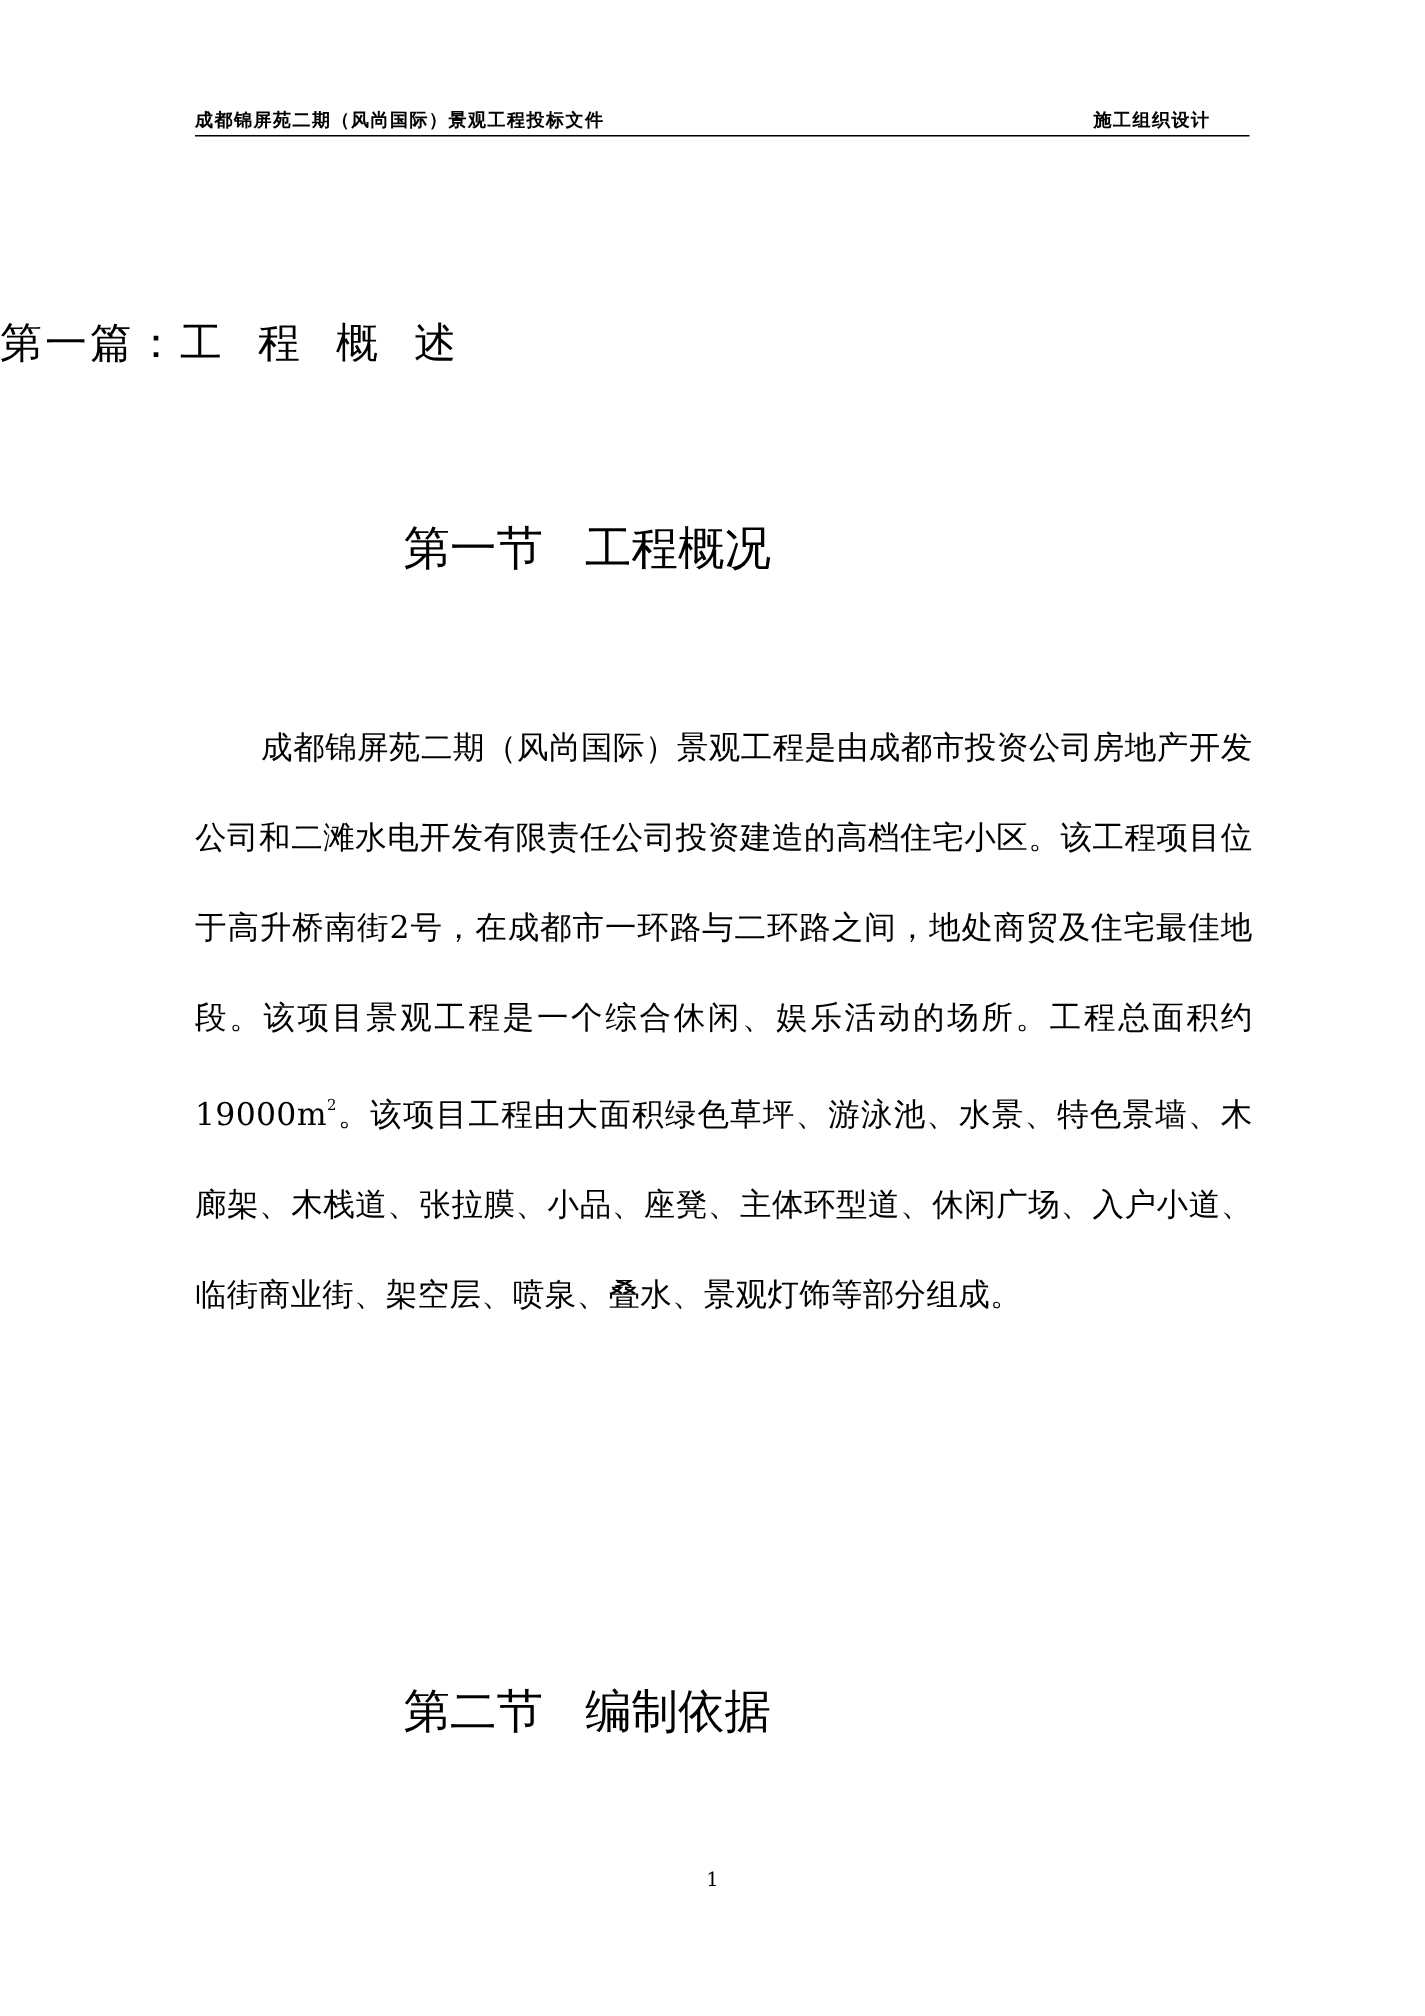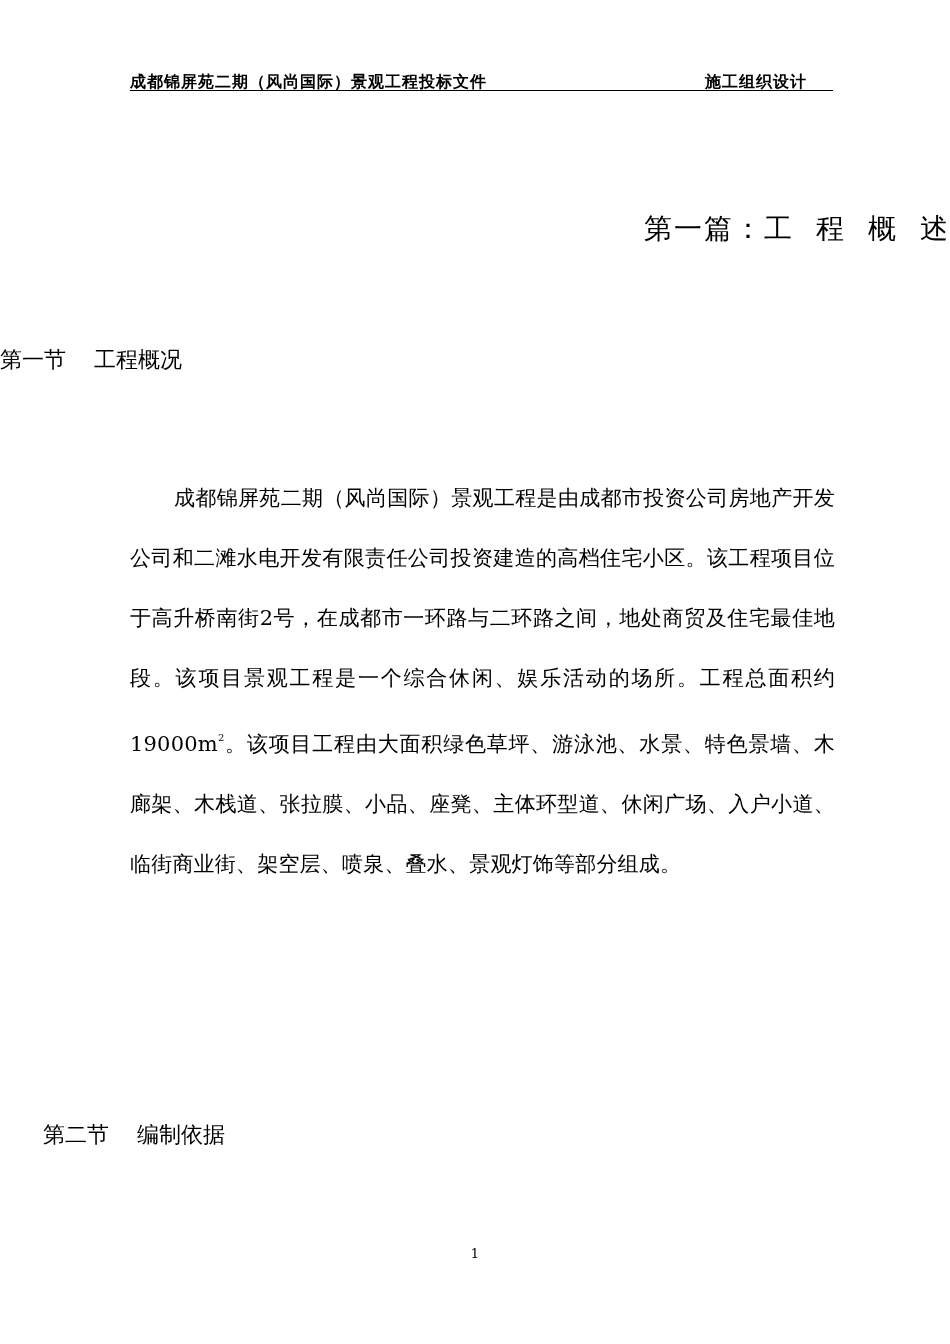--- a/index.html
+++ b/index.html
@@ -16,49 +16,50 @@
       color: #000;
     }
     .header {
       position: absolute;
       left: 130px;
       top: 70px;
       width: 703px;
       height: 20px;
       border-bottom: 1.5px solid #000;
       font-family: "DejaVu Sans", "Liberation Sans", sans-serif;
-      font-size: 16px;
+      font-size: 12px;
       font-weight: bold;
       letter-spacing: 1px;
     }
     .header-left {
       position: absolute;
       left: 0;
       top: 2px;
     }
     .header-right {
       position: absolute;
       right: 26px;
       top: 2px;
     }
     .part-title {
       position: absolute;
       top: 210px;
       left: 0;
       width: 950px;
-      text-align: right;
+      text-align: left;
       font-size: 28px;
       letter-spacing: 2px;
     }
     .part-title .sp { display: inline-block; width: 22px; }
     .section-title {
       position: absolute;
       left: 0;
       width: 783px;
-      font-size: 22px;
+      text-align: center;
+      font-size: 31px;
     }
     .section-title .sp { display: inline-block; width: 28px; }
     .para {
       position: absolute;
       left: 130px;
       top: 468px;
       width: 705px;
       font-size: 21px;
       line-height: 60px;
       text-indent: 44px;
@@ -86,17 +87,17 @@
 <div class="part-title">
   <span>第一篇：</span><span>工</span><span class="sp"></span><span>程</span><span class="sp"></span><span>概</span><span class="sp"></span><span>述</span>
 </div>
 
 <div class="section-title" style="top:345px;">
   <span>第一节</span><span class="sp"></span><span>工程概况</span>
 </div>
 
 <div class="para"><span>成都锦屏苑二期（风尚国际）景观工程是由成都市投资公司房地产开发公司和二滩水电开发有限责任公司投资建造的高档住宅小区。该工程项目位于高升桥南街2号，在成都市一环路与二环路之间，地处商贸及住宅最佳地段。该项目景观工程是一个综合休闲、娱乐活动的场所。工程总面积约19000m</span><sup>2</sup><span>。该项目工程由大面积绿色草坪、游泳池、水景、特色景墙、木廊架、木栈道、张拉膜、小品、座凳、主体环型道、休闲广场、入户小道、临街商业街、架空层、喷泉、叠水、景观灯饰等部分组成。</span></div>
 
-<div class="section-title" style="top:1120px;margin-left:43px;">
+<div class="section-title" style="top:1120px;">
   <span>第二节</span><span class="sp"></span><span>编制依据</span>
 </div>
 
 <div class="page-number">1</div>
 
 </body></html>

